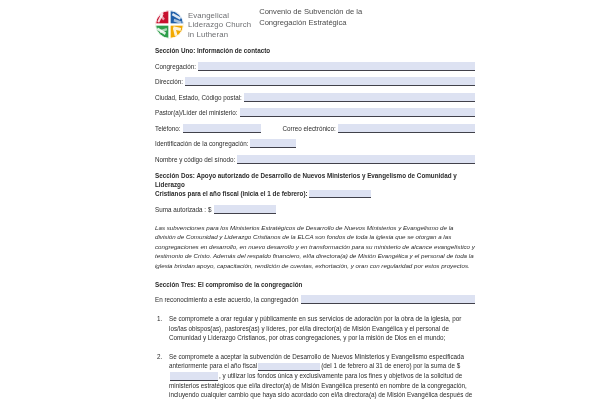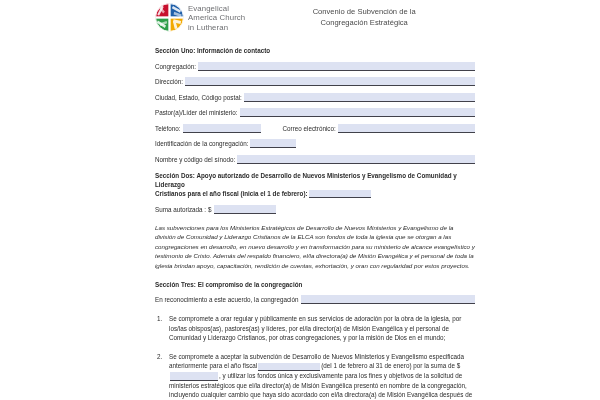--- a/index.html
+++ b/index.html
@@ -32,40 +32,40 @@
   .header {
     display: flex;
     align-items: flex-start;
     height: 40px;
     padding-top: 3px;
   }
   .logo-block {
     display: flex;
     align-items: flex-end;
     flex: 0 0 auto;
+    margin-top: 7px;
   }
   .logo-mark {
     position: relative;
     width: 29px;
     height: 29px;
     flex: 0 0 auto;
     margin-right: 4px;
   }
   .logo-mark svg { display: block; }
   .logo-text {
     font-size: 7.8px;
     line-height: 9.3px;
     color: #6d6e71;
     letter-spacing: 0.1px;
     padding-top: 1px;
     white-space: nowrap;
   }
   .title-block {
     flex: 1 1 auto;
-    text-align: center;
     font-size: 7.6px;
     line-height: 11px;
     color: #4a4a4a;
     padding-top: 3px;
     padding-left: 8px;
   }
 
   
   .sec-head {
     font-size: 6.3px;
@@ -170,21 +170,21 @@
                 <polygon points="16,70 40,62 42,70 18,80"></polygon>
               </g>
               <rect x="46" y="0" width="8" height="100" fill="#ffffff"></rect>
               <rect x="0" y="46" width="100" height="8" fill="#ffffff"></rect>
             </g>
             <circle cx="50" cy="50" r="48" fill="none" stroke="#ffffff" stroke-width="3"></circle>
           </svg>
         </div>
         <div class="logo-text">
           <div>Evangelical</div>
-          <div>America Church</div>
+          <div>Liderazgo Church</div>
           <div>in Lutheran</div>
         </div>
       </div>
       <div class="title-block">
         <div>Convenio de Subvención de la</div>
         <div>Congregación Estratégica</div>
       </div>
     </div>
 
     <div class="sec-head">Sección Uno: Información de contacto</div>

